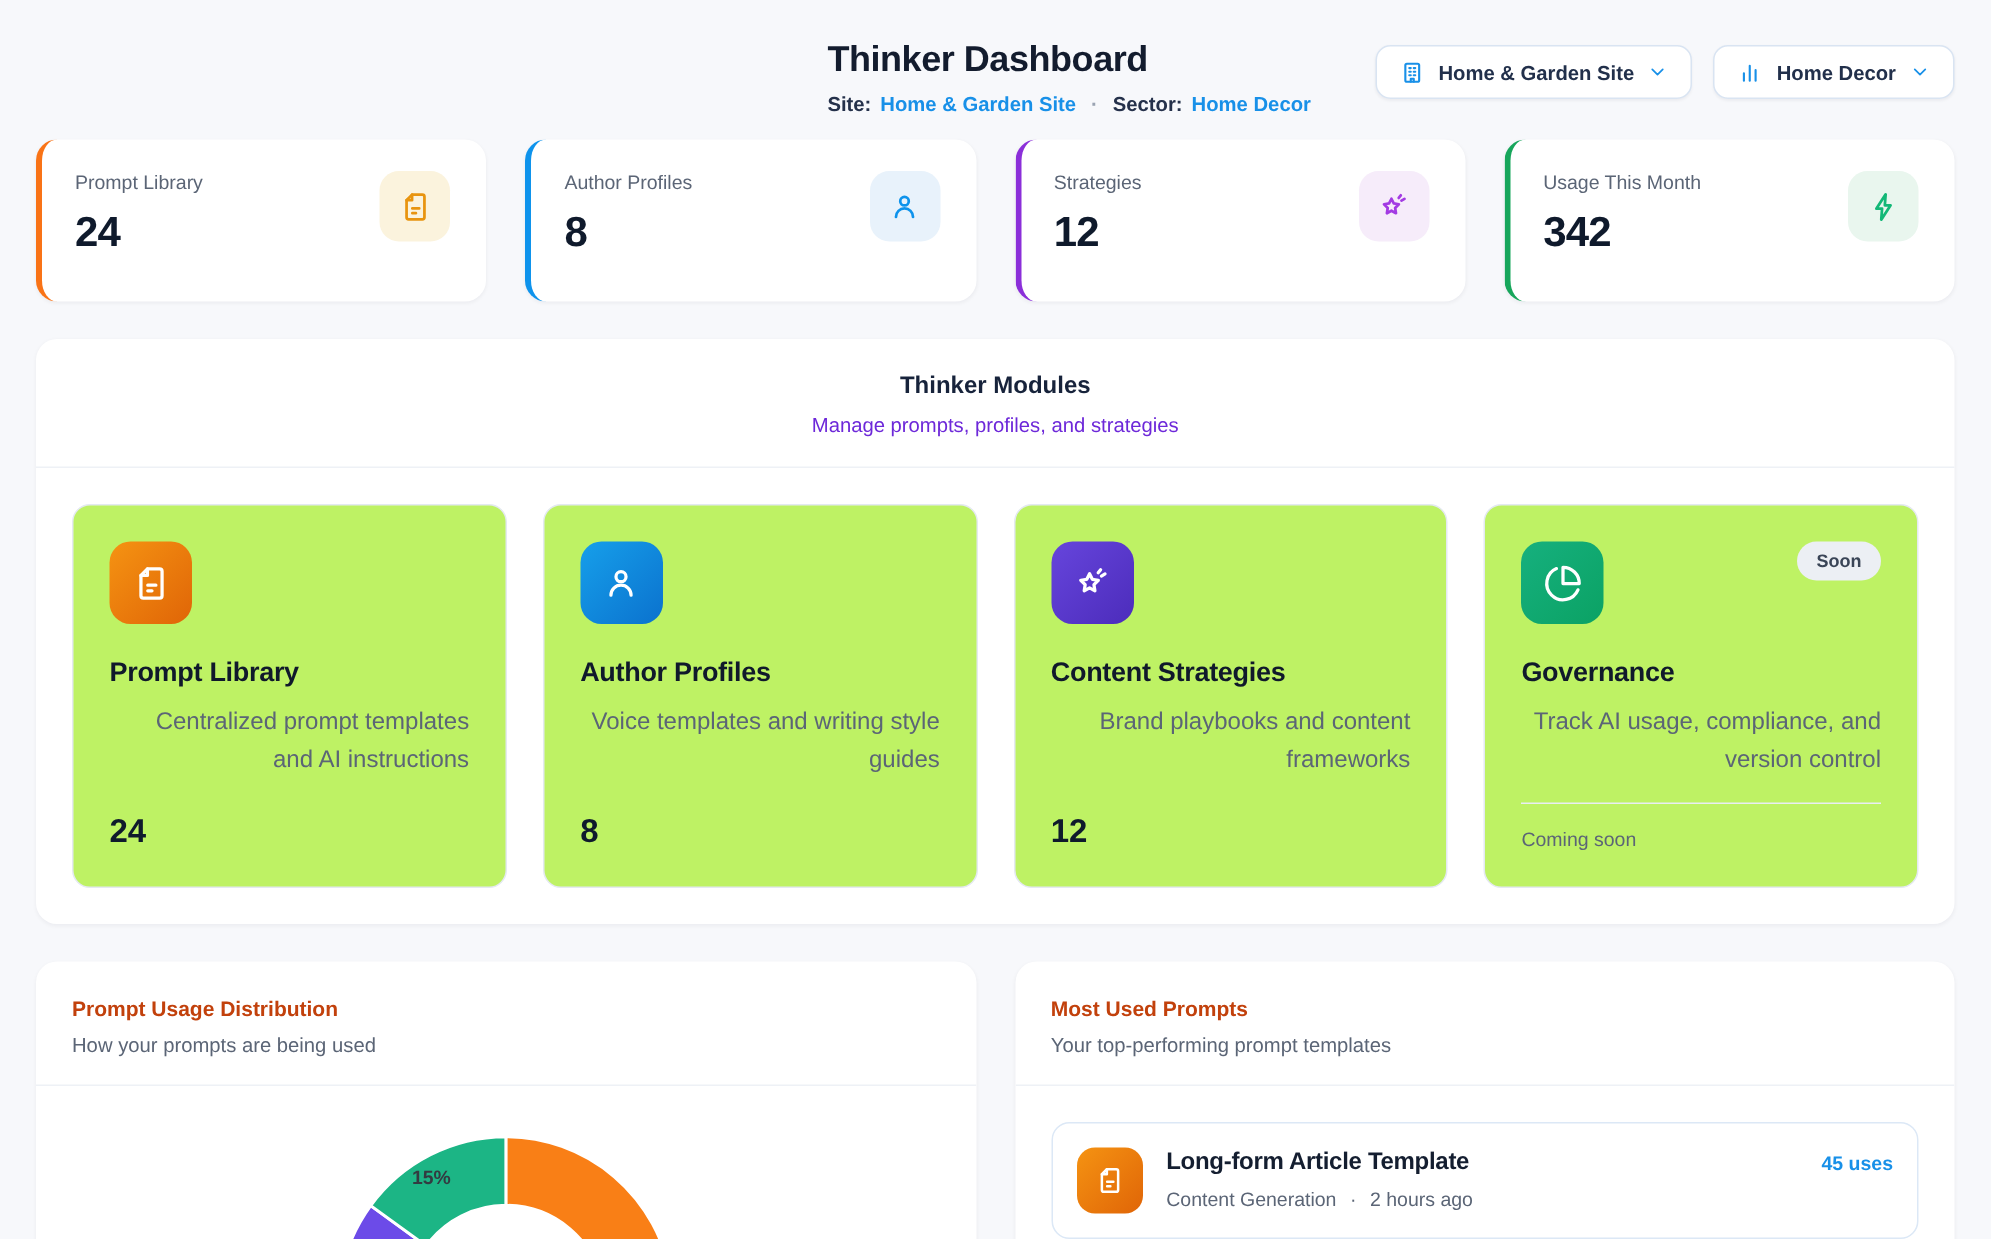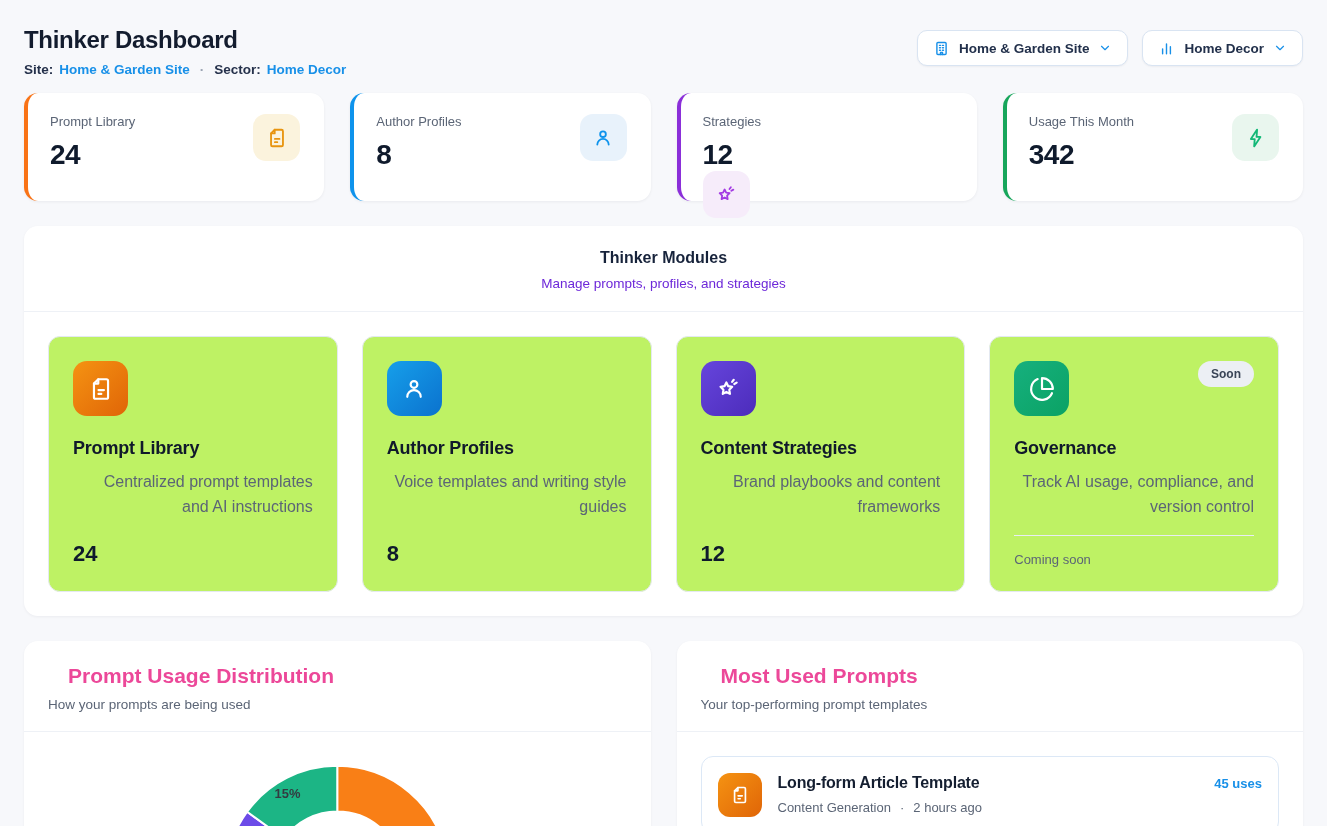--- a/index.html
+++ b/index.html
@@ -6,21 +6,21 @@
   html,body { width:1327px; height:826px; overflow:hidden; }
   body {
     font-family:"Liberation Sans", sans-serif;
     background:var(--page-bg,#F7F8FB);
     color:var(--ink,#131C2E);
     position:relative;
   }
   .page { padding:26px 24px 0; }
 
   
-  .header { display:flex; justify-content:space-between; align-items:flex-start;gap:43px; }
+  .header { display:flex; justify-content:flex-end; align-items:flex-start;gap:43px; }
   .h-title { font-size:24px; font-weight:800; letter-spacing:-0.3px; color:var(--ink); }
   .h-sub { margin-top:8px; font-size:13.5px; font-weight:700; color:#25314B; display:flex; gap:6px; align-items:center; }
   .h-sub .lnk { color:var(--blue,#1890E8); cursor:pointer; }
   .h-sub .dot { color:#9AA3B2; font-weight:700; margin:0 4px; }
   .selectors { display:flex; gap:14px; margin-top:4px; }
   .sel-btn {
     display:flex; align-items:center; gap:9px; height:36px; padding:0 15px;
     background:#fff; border:1px solid #D9E4F2; border-radius:10px;
     font-size:13.5px; font-weight:700; color:#22304B; cursor:pointer;
     box-shadow:0 1px 2px rgba(16,24,40,.05);
@@ -68,21 +68,21 @@
   .soon-badge {
     position:absolute; top:24px; right:24px;
     background:#ECEFF4; color:#3A4557; font-size:12px; font-weight:700;
     padding:6px 13px; border-radius:999px;
   }
 
   
   .bottom { display:grid; grid-template-columns:1fr 1fr; gap:26px; margin-top:25px; }
   .b-card { background:#fff; border-radius:14px; box-shadow:0 1px 3px rgba(16,24,40,.05); height:480px; overflow:hidden; }
   .b-head { padding:23px 24px 19px; }
-  .b-title { font-size:21px; font-weight:700; color:#ec4899;margin-left:20px; }
+  .b-title { font-size:14px; font-weight:700; color:#c2410c; }
   .b-sub { font-size:13.5px; color:#5B6576; margin-top:9px; }
   .chart-area { position:relative; }
   .chart-area svg { display:block; }
   .donut-label { font-size:13px; font-weight:700; fill:#333B41; }
 
   .b-body { padding:24px; }
   .prompt-item {
     border:1px solid #DCE8F6; border-radius:12px; padding:16px;
     display:flex; gap:16px; align-items:flex-start; cursor:pointer; background:#fff;
   }
@@ -167,21 +167,21 @@
         <div class="stat-value">8</div>
       </div>
       <div class="stat-icon" style="background: rgb(232, 242, 251); color: rgb(14, 147, 236);">
         <svg class="icon" width="22" height="22" viewBox="0 0 24 24">
             <circle cx="12" cy="7.8" r="3.1"></circle>
             <path d="M5.8 19.2a6.2 6.2 0 0 1 12.4 0"></path>
           </svg>
       </div>
     </div>
 
-    <div class="stat-card" style="border-left-color: rgb(139, 47, 217); flex-direction: column;">
+    <div class="stat-card" style="border-left-color: rgb(139, 47, 217);">
       <div>
         <div class="stat-label">Strategies</div>
         <div class="stat-value">12</div>
       </div>
       <div class="stat-icon" style="background: rgb(246, 236, 250); color: rgb(163, 59, 227);">
         <svg class="icon" width="22" height="22" viewBox="0 0 24 24">
             <path d="M10.5 6l1.7 3.4 3.7.6-2.7 2.7.6 3.8-3.3-1.8-3.3 1.8.6-3.8L5.1 10l3.7-.6L10.5 6z"></path>
             <path d="M15.8 5.4l1.5-1.9M17.8 7.4l2.2-1.3"></path>
           </svg>
       </div>

